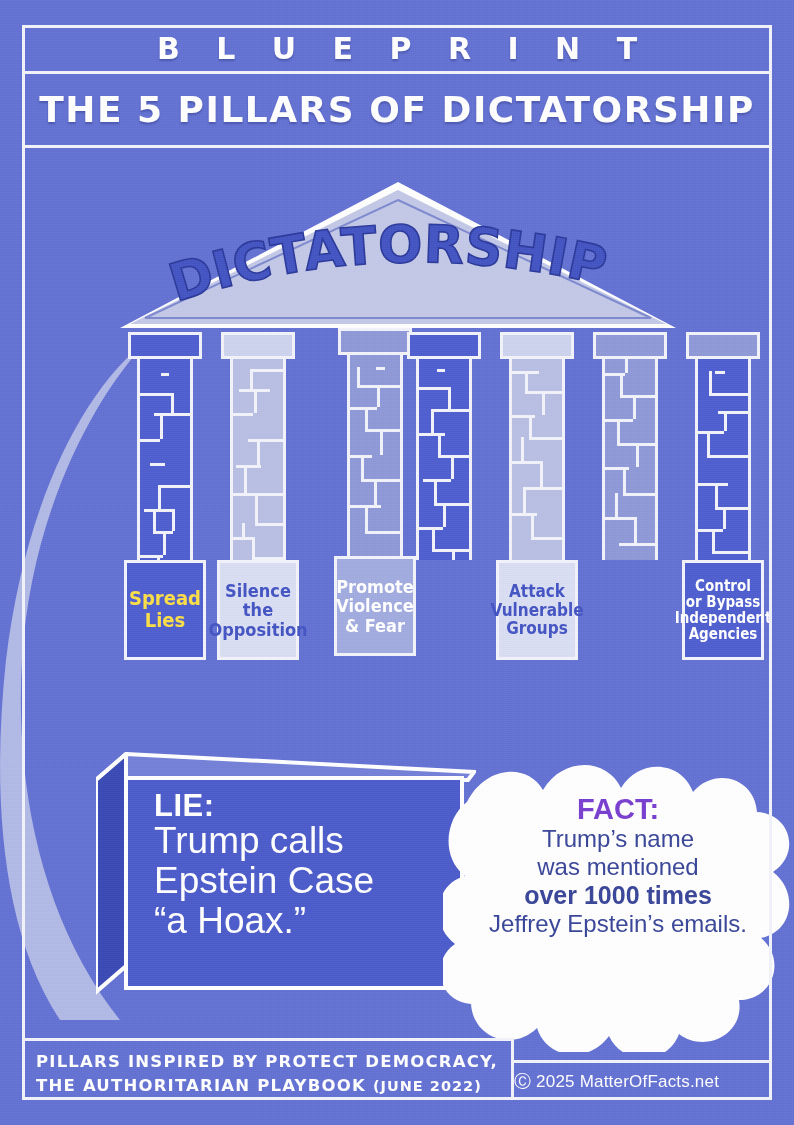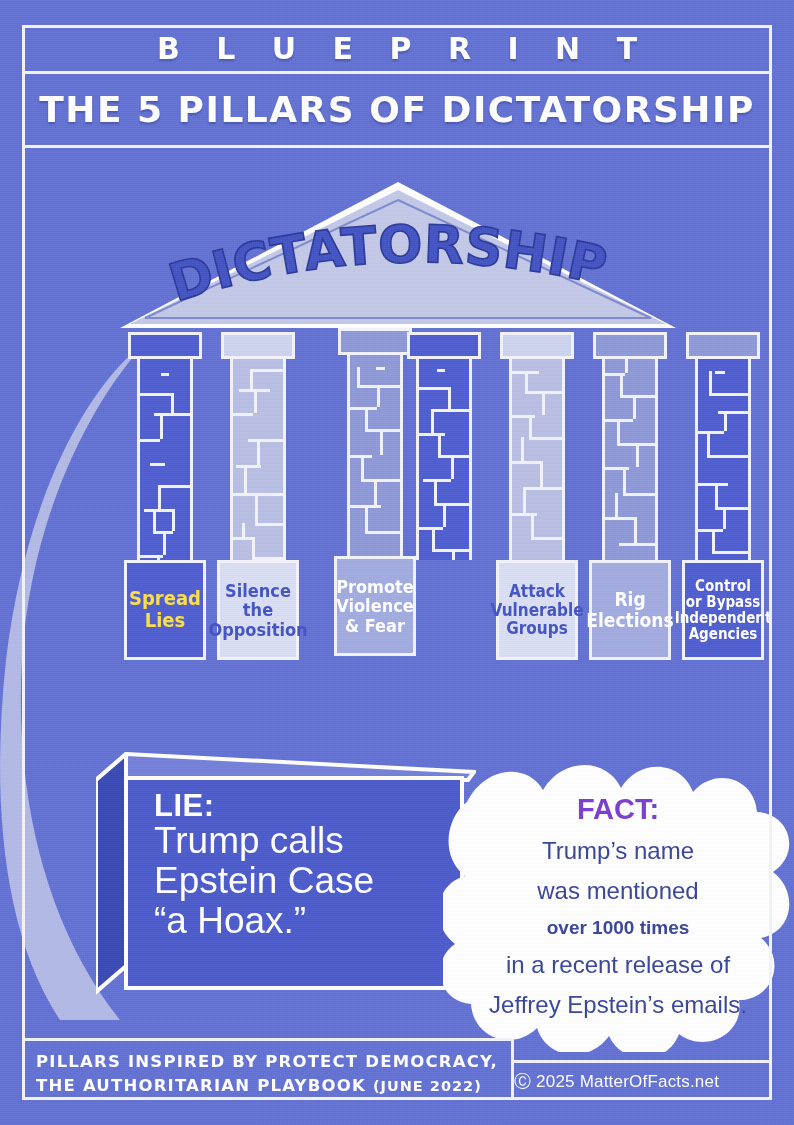--- a/index.html
+++ b/index.html
@@ -96,25 +96,24 @@
   #lie-label{font-size:31px;font-weight:700;line-height:1.0;letter-spacing:.5px;}
   .lie-line{font-size:37px;font-weight:400;line-height:1.08;letter-spacing:0px;}
 
   
   #fact-wrap{position:absolute;left:443px;top:762px;width:351px;height:290px;z-index:18;}
   #fact-text{
     position:absolute;left:24px;top:32px;width:302px;height:226px;
     display:flex;flex-direction:column;align-items:center;justify-content:flex-start;
     text-align:center;color:#3a4699;
     z-index:19;
-    gap:12px;
   }
   #fact-label{font-size:29px;font-weight:700;color:#7a3fd0;line-height:1.08;}
   .fact-line{font-size:24px;font-weight:400;line-height:1.16;color:#3a4699;}
-  .fact-line.bold{font-weight:700;font-size:19px;}
+  .fact-line.bold{font-weight:700;font-size:25px;}
 
   
   #footer-left{
     position:absolute;left:22px;top:1038px;width:492px;height:62px;
     box-sizing:border-box;border-top:3px solid #f2f3fb;border-right:3px solid #f2f3fb;
     z-index:32;color:#ffffff;padding:9px 0 0 14px;
   }
   .foot-line{
     font-family:"DejaVu Sans", sans-serif;
     font-size:16.5px;font-weight:700;letter-spacing:1.2px;line-height:1.45;
@@ -307,26 +306,20 @@
       <div class="brickv" style="left:24%;top:60px;height:24px;"></div>
       <div class="brick" style="left:0;top:108px;width:48%;"></div>
       <div class="brickv" style="left:62%;top:84px;height:24px;"></div>
       <div class="brick" style="left:36%;top:134px;width:64%;"></div>
       <div class="brickv" style="left:36%;top:108px;height:26px;"></div>
       <div class="brick" style="left:0;top:158px;width:58%;"></div>
       <div class="brickv" style="left:20%;top:134px;height:24px;"></div>
       <div class="brick" style="left:28%;top:184px;width:72%;"></div>
       <div class="brickv" style="left:58%;top:158px;height:26px;"></div>
 
-    </div>
-    <div class="plabel" style="left:-4px;top:228px;width:82px;height:100px;background:#a3ace0;color:#ffffff;font-size:19px;">
-      <div>
-        <div>Rig</div>
-        <div>Elections</div>
-      </div>
     </div>
   </div>
 
   <div class="pillar" style="left:686px;top:332px;width:74px;height:228px;">
     <div class="cap" style="background:#8f9ad8;"></div>
     <div class="shaft" style="left:9px;right:9px;background:#4f5fd0;">
       <div class="brick" style="left:34%;top:12px;width:20%;"></div>
       <div class="brick" style="left:22%;top:34px;width:78%;"></div>
       <div class="brickv" style="left:22%;top:12px;height:22px;"></div>
       <div class="brick" style="left:40%;top:52px;width:60%;"></div>
@@ -386,21 +379,20 @@
         C -4,240 -14,200 12,182
         C -14,162 -8,122 22,114
         C -4,94 4,54 24,40
         Z"></path>
     </svg>
     <div id="fact-text">
       <div id="fact-label">FACT:</div>
       <div class="fact-line">Trump’s name</div>
       <div class="fact-line">was mentioned</div>
       <div class="fact-line bold">over 1000 times</div>
-      <div class="fact-line">in a recent release of</div>
       <div class="fact-line">Jeffrey Epstein’s emails.</div>
     </div>
   </div>
 
   <div class="frame-outer"></div>
 
   <div class="hdr" id="blueprint-bar">
     <div id="blueprint-title">B L U E P R I N T</div>
   </div>
   <div class="hdr" id="subtitle-bar">

